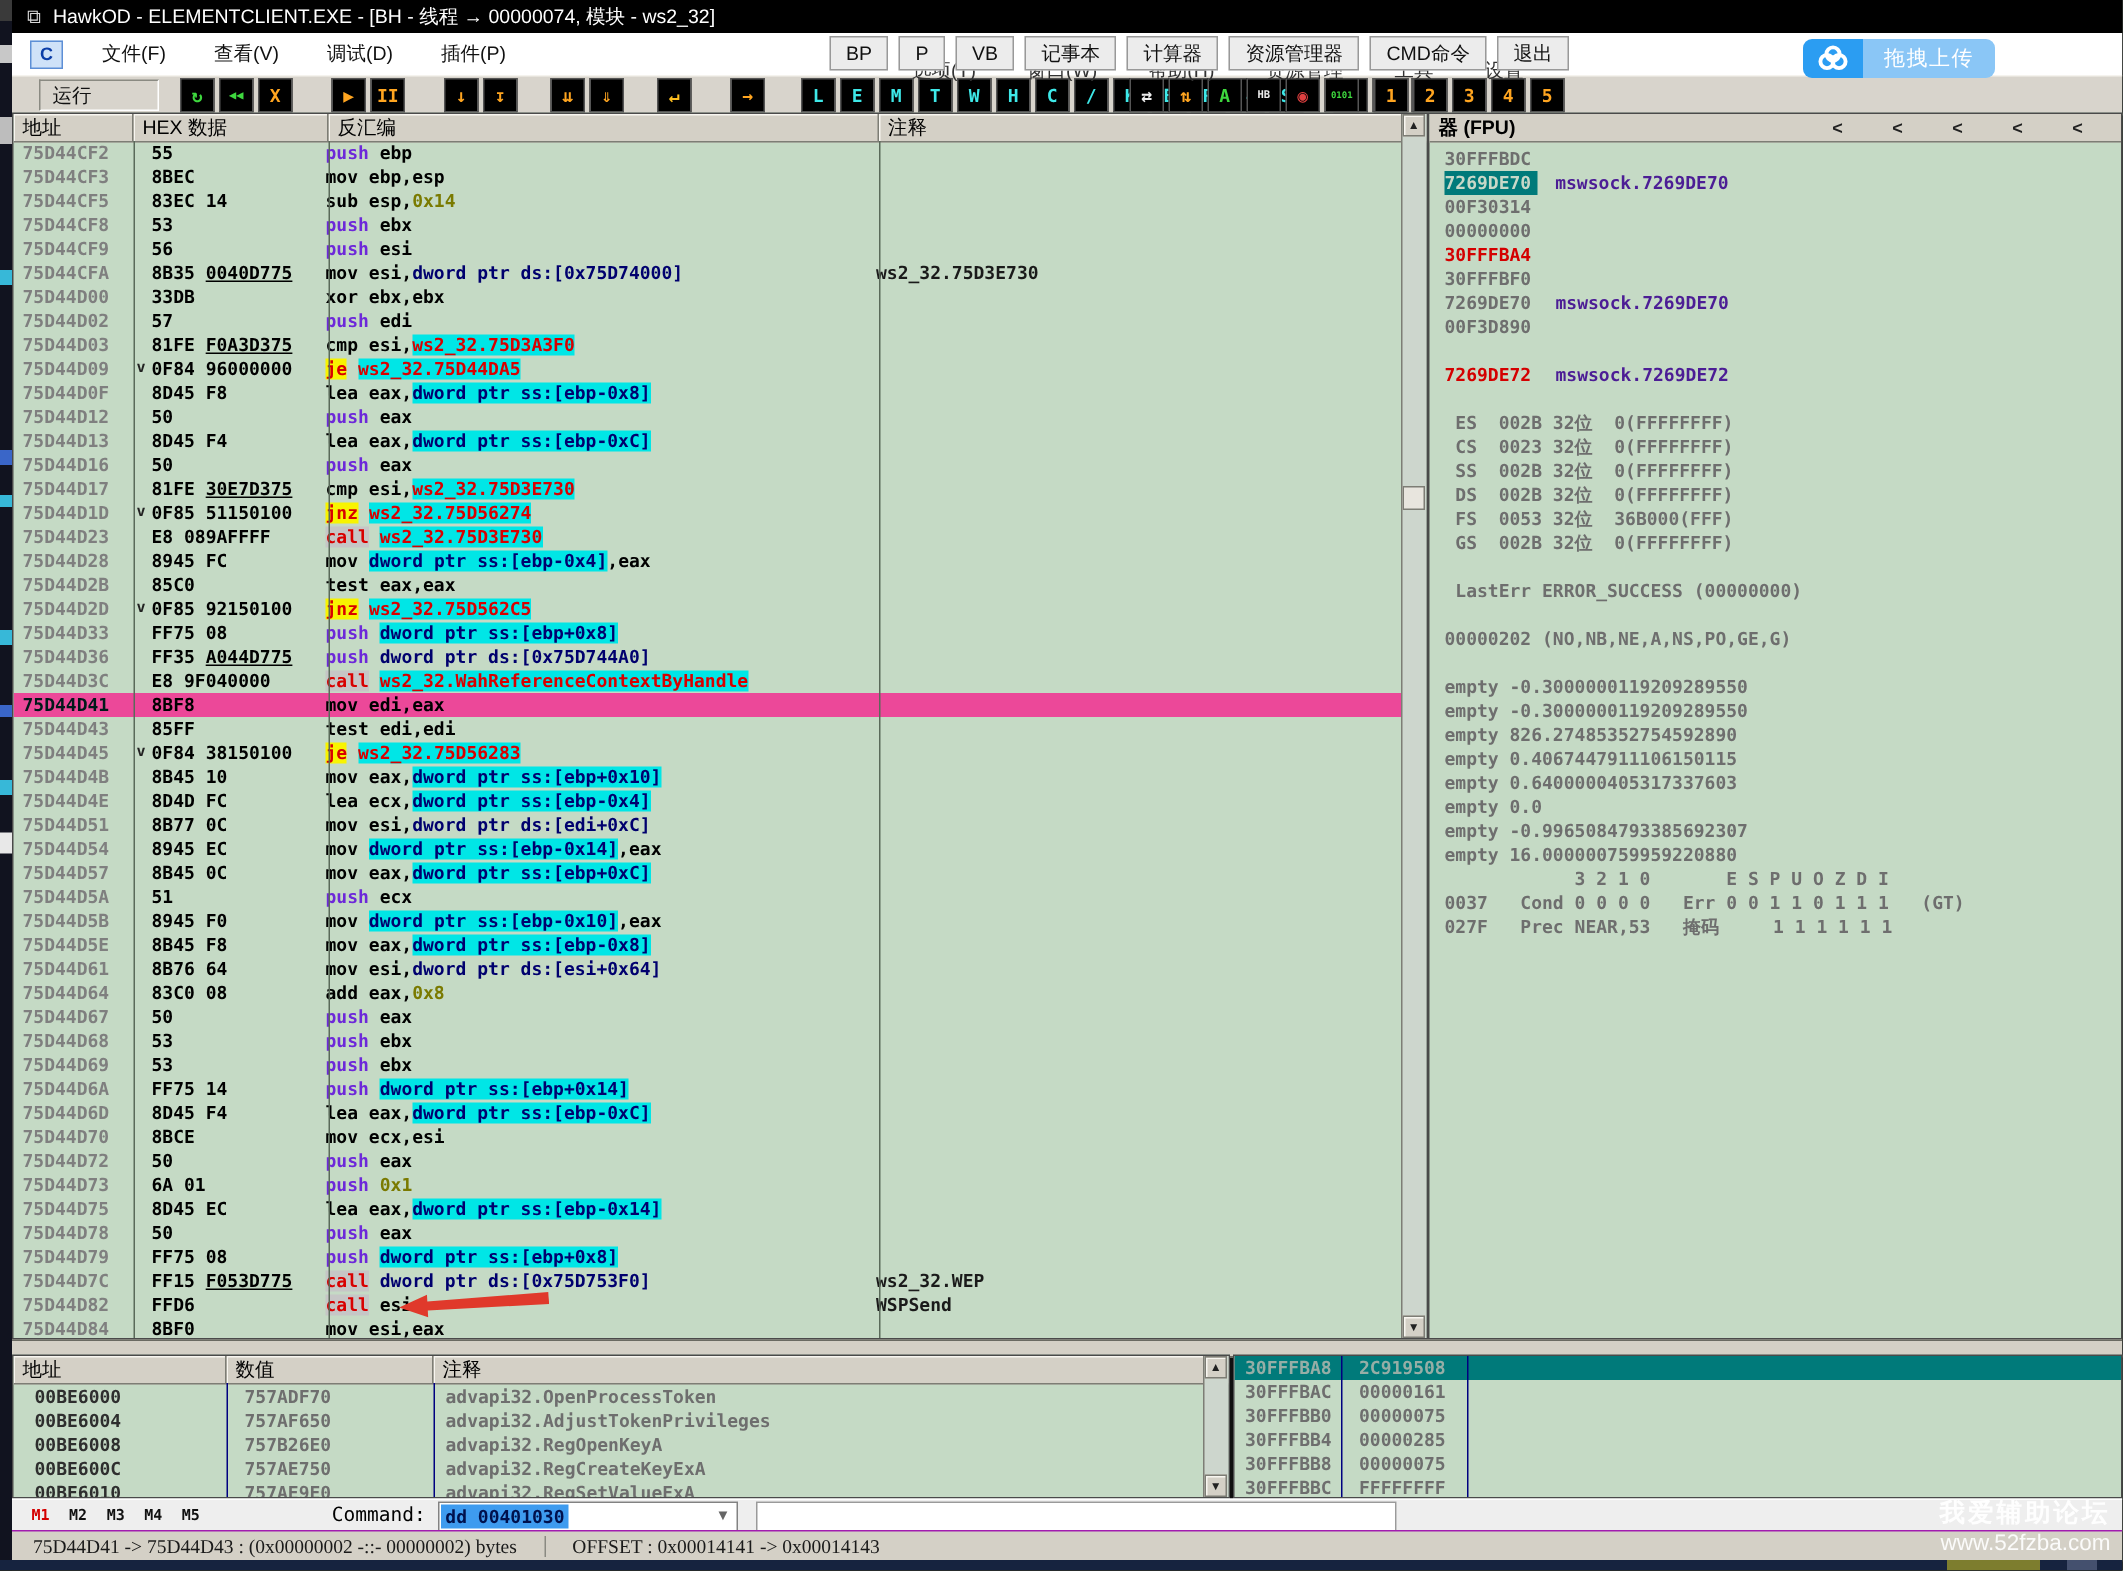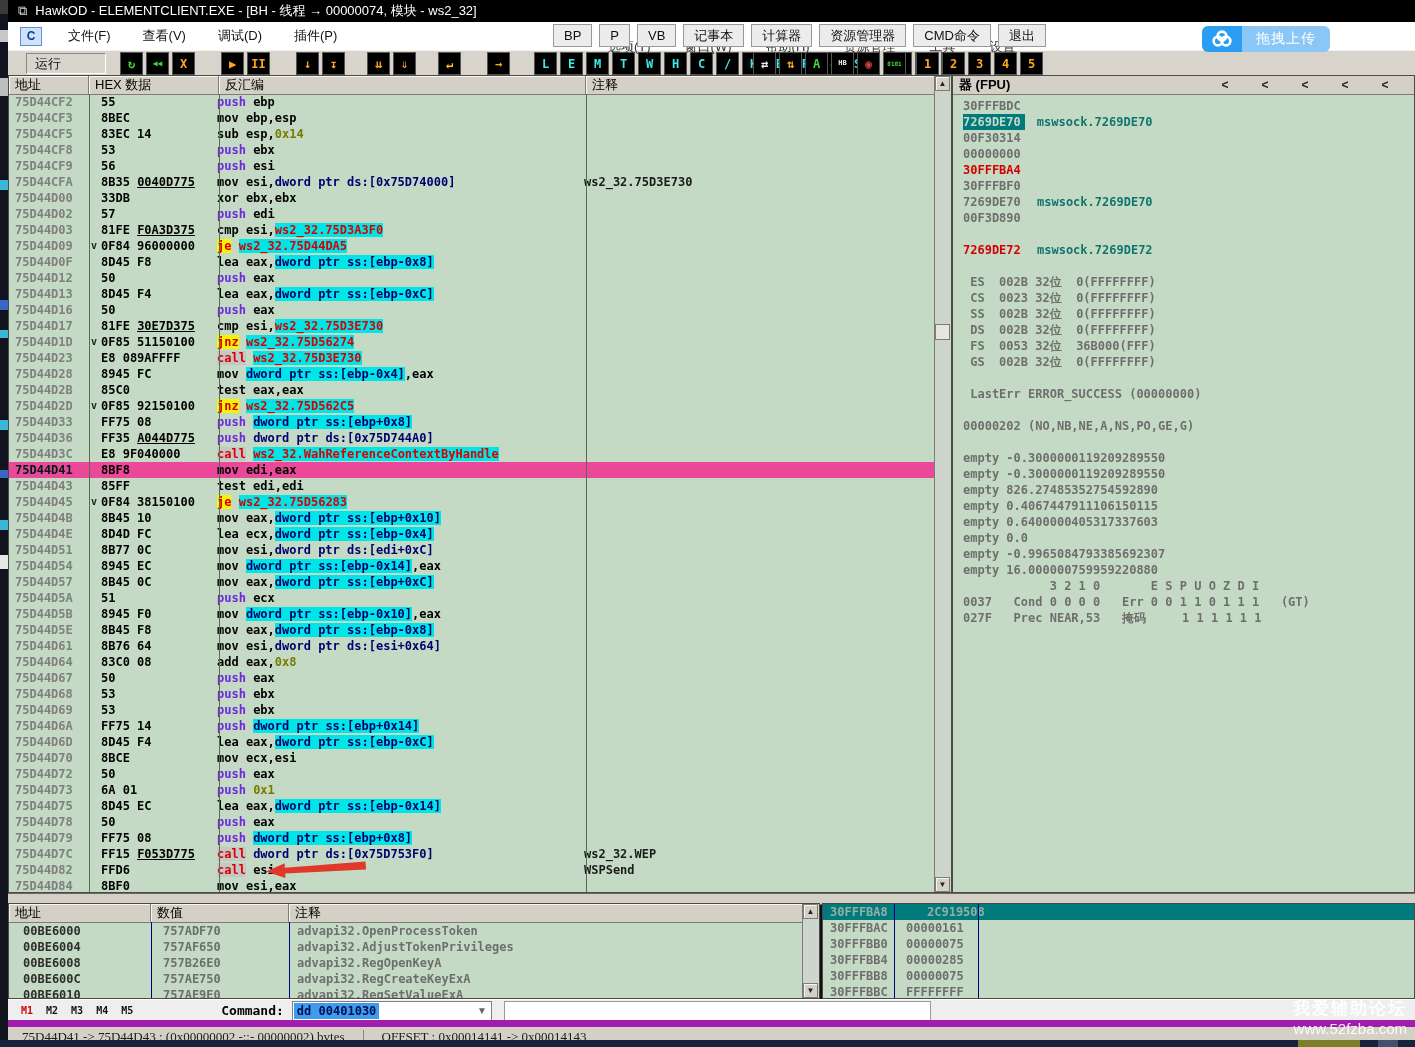--- a/index.html
+++ b/index.html
@@ -66,48 +66,48 @@
   .sthumb{position:absolute;left:0;width:15px;height:16px;background:#e8e5de;border:1px solid #7d7d75;box-sizing:border-box;}
   
   #regs{left:952px;top:75px;width:463px;height:818px;}
   #regs .phead{position:relative;}
   .chev{position:absolute;top:2px;width:14px;text-align:center;color:#222;font-weight:bold;font-size:12px;}
   .rrow{height:16px;display:flex;font-family:"DejaVu Sans Mono",monospace;font-size:12px;
         font-weight:bold;line-height:16px;color:#6e6e6e;white-space:pre;padding-left:10px;}
   .rv{width:74px;flex:none;}
   .rv.red{color:#d40000;}
   .rv.hl{background:#007a7a;color:#c8d8c8;width:auto;padding-right:4px;margin-right:12px;}
-  .rl{color:#0f766e;}
+  .rl{color:#4c1d95;}
   
   .splitter{position:absolute;left:8px;top:893px;right:0;height:10px;background:#d4d0c6;border-top:1px solid #6a6a62;border-bottom:1px solid #6a6a62;}
   #dump{left:8px;top:903px;width:812px;height:96px;overflow:hidden;}
   .durow{height:16px;display:flex;font-family:"DejaVu Sans Mono",monospace;font-size:12px;font-weight:bold;line-height:16px;white-space:pre;}
   .dua{width:142px;padding-left:14px;color:#2e2e2e;flex:none;box-sizing:border-box;}
   .duv{width:138px;padding-left:12px;color:#6e6e6e;flex:none;box-sizing:border-box;}
   .duc{flex:1;padding-left:8px;color:#6e6e6e;}
   .navline{position:absolute;top:0;bottom:0;width:1px;background:#000080;}
   #stack{left:822px;top:903px;width:593px;height:96px;overflow:hidden;}
   .strow{height:16px;display:flex;font-family:"DejaVu Sans Mono",monospace;font-size:12px;font-weight:bold;line-height:16px;color:#6e6e6e;white-space:pre;position:relative;}
   .sta{width:71px;padding-left:7px;flex:none;box-sizing:border-box;}
   .stv{width:84px;padding-left:12px;flex:none;box-sizing:border-box;}
-  .strow.sel{background:#007a7a;color:#96aea6;gap:21px;}
+  .strow.sel{background:#007a7a;color:#96aea6;}
   
   .cmdbar{position:absolute;left:8px;top:999px;right:0;height:21px;background:#eeeeee;
           border-top:1px solid #fff;display:flex;align-items:center;}
   .mtab{font-family:"DejaVu Sans Mono",monospace;font-weight:bold;font-size:10px;color:#111;margin-left:13px;}
   .mtab.active{color:#d40000;}
-  .cmdlabel{font-family:"DejaVu Sans Mono",monospace;font-weight:bold;font-size:13px;color:#000;margin-left:88px;}
+  .cmdlabel{font-family:"DejaVu Sans Mono",monospace;font-weight:normal;font-size:13px;color:#000;margin-left:88px;}
   .combo{width:198px;height:18px;background:#fff;border:1px solid #828282;margin-left:8px;
          display:flex;align-items:center;position:relative;}
   .combo .selval{font-family:"DejaVu Sans Mono",monospace;font-weight:bold;font-size:12px;
                  background:#3e9bef;color:#00114d;padding:1px 3px;margin-left:1px;}
   .combo .carr{position:absolute;right:4px;color:#666;font-size:10px;}
   .cfield{width:425px;height:18px;background:#fff;border:1px solid #9a9a9a;margin-left:12px;}
   .statusbar{position:absolute;left:8px;top:1020px;right:0;height:20px;background:#d4d0c6;
-             border-top:7px solid #a21caf;display:flex;align-items:center;
+             border-top:1px solid #a21caf;display:flex;align-items:center;
              font-family:"Liberation Serif",serif;font-size:13px;color:#1a1a1a;}
   .statusbar .s1{margin-left:14px;}
   .statusbar .sdiv{width:1px;height:14px;background:#8a8a82;margin:0 18px;}
   .taskstrip{position:absolute;left:0;top:1040px;width:1415px;height:7px;background:#16233f;}
   .taskstrip .blip{position:absolute;top:0;height:7px;}
   
   .watermark{position:absolute;right:8px;top:997px;text-align:right;z-index:6;pointer-events:none;}
   .watermark .w1{font-size:17px;font-weight:bold;color:rgba(255,255,255,0.93);letter-spacing:2px;}
   .watermark .w2{font-size:15px;color:rgba(255,255,255,0.90);}
   .redarrow{position:absolute;left:266px;top:859px;width:100px;height:20px;z-index:5;transform:rotate(-3deg);}

